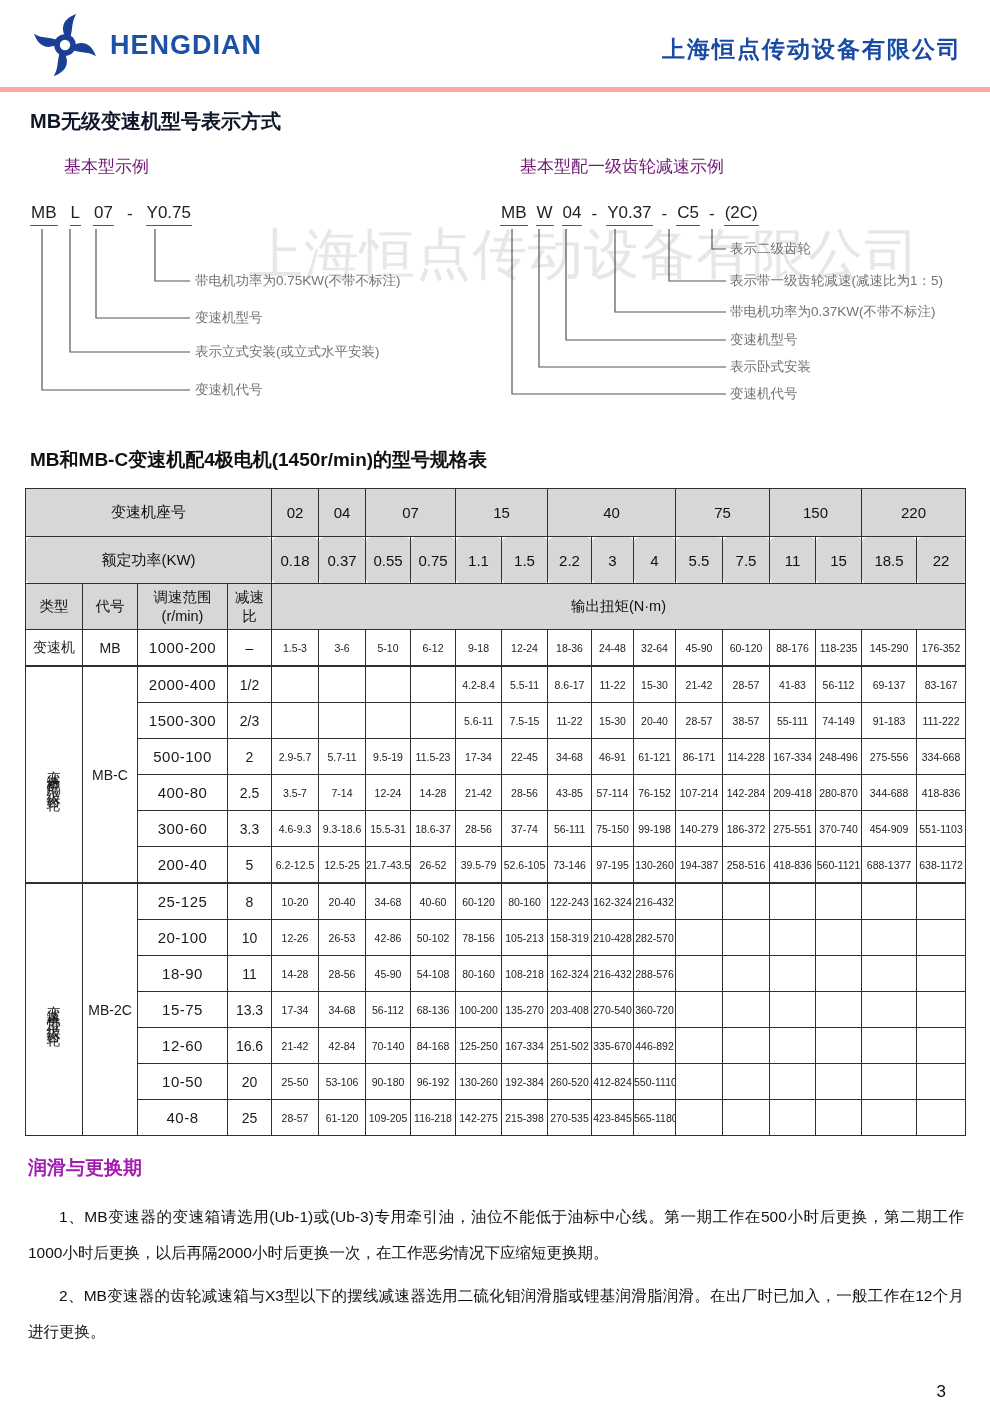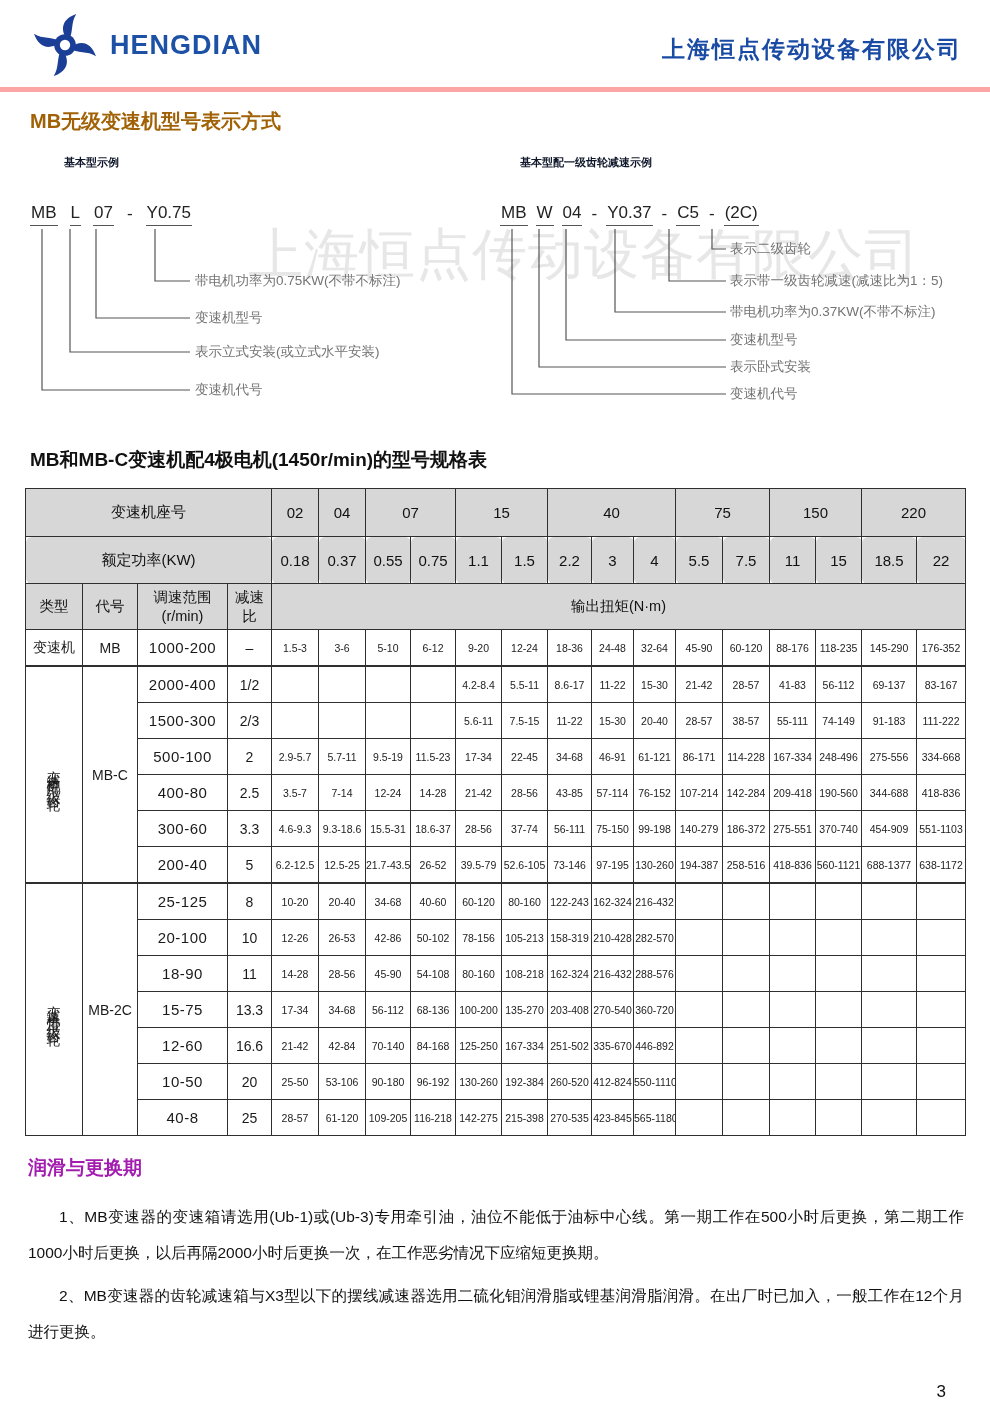--- a/index.html
+++ b/index.html
@@ -9,25 +9,25 @@
              white-space:nowrap;z-index:0;letter-spacing:1px;}
   .content{position:relative;z-index:1;}
   
   .hdr{position:absolute;left:0;top:0;width:990px;height:87px;border-bottom:5px solid #fca5a5;}
   .brand{position:absolute;left:34px;top:14px;display:flex;align-items:center;gap:14px;}
   .logo svg{display:block;}
   .brand-text{font-size:27px;font-weight:600;color:#1d51a6;letter-spacing:1px;}
   .company{position:absolute;right:28px;top:34px;font-size:23px;font-weight:bold;color:#1a4ba4;
            font-family:"Liberation Serif","DejaVu Serif",serif;letter-spacing:2px;}
   
-  .main-title{position:absolute;left:30px;top:108px;margin:0;font-size:20px;font-weight:bold;color:#a16207;text-align:right;}
+  .main-title{position:absolute;left:30px;top:108px;margin:0;font-size:20px;font-weight:bold;color:#0f172a;text-align:right;}
   .table-title{position:absolute;left:30px;top:447px;margin:0;font-size:19px;font-weight:bold;color:#111;}
   
   .diagrams{position:absolute;left:0;top:145px;width:990px;height:295px;}
-  .sub{position:absolute;top:10px;font-size:11px;font-weight:bold;color:#0f172a;}
+  .sub{position:absolute;top:10px;font-size:17px;font-weight:normal;color:#701a75;}
   .sub.left{left:64px;} .sub.right{left:520px;}
   .model{position:absolute;top:58px;display:flex;align-items:flex-end;font-size:17px;color:#222;}
   .model.left{left:30px;gap:12px;} .model.right{left:500px;gap:8px;}
   .tok{border-bottom:1px solid #555;padding:0 1px 2px;}
   .tok.dash{border-bottom:none;}
   .connectors{position:absolute;left:0;top:0;}
   .dlabel{position:absolute;font-size:13.5px;color:#737373;white-space:nowrap;}
   
   .spec{position:absolute;left:25px;top:488px;width:940px;border-collapse:collapse;table-layout:fixed;}
   .spec th,.spec td{border:1px solid #2f2f2f;text-align:center;vertical-align:middle;padding:0;
@@ -196,21 +196,21 @@
       <tbody id="spec-body">
           <tr>
             <td class="type-cell" rowspan="1">变速机</td>
             <td class="code-cell" rowspan="1">MB</td>
             <td class="range-cell">1000-200</td>
             <td class="ratio-cell">–</td>
             <td class="torque-cell">1.5-3</td>
             <td class="torque-cell">3-6</td>
             <td class="torque-cell">5-10</td>
             <td class="torque-cell">6-12</td>
-            <td class="torque-cell">9-20</td>
+            <td class="torque-cell">9-18</td>
             <td class="torque-cell">12-24</td>
             <td class="torque-cell">18-36</td>
             <td class="torque-cell">24-48</td>
             <td class="torque-cell">32-64</td>
             <td class="torque-cell">45-90</td>
             <td class="torque-cell">60-120</td>
             <td class="torque-cell">88-176</td>
             <td class="torque-cell">118-235</td>
             <td class="torque-cell">145-290</td>
             <td class="torque-cell">176-352</td>
@@ -282,21 +282,21 @@
             <td class="torque-cell">12-24</td>
             <td class="torque-cell">14-28</td>
             <td class="torque-cell">21-42</td>
             <td class="torque-cell">28-56</td>
             <td class="torque-cell">43-85</td>
             <td class="torque-cell">57-114</td>
             <td class="torque-cell">76-152</td>
             <td class="torque-cell">107-214</td>
             <td class="torque-cell">142-284</td>
             <td class="torque-cell">209-418</td>
-            <td class="torque-cell">190-560</td>
+            <td class="torque-cell">280-870</td>
             <td class="torque-cell">344-688</td>
             <td class="torque-cell">418-836</td>
           </tr>
           <tr>
             <td class="range-cell">300-60</td>
             <td class="ratio-cell">3.3</td>
             <td class="torque-cell">4.6-9.3</td>
             <td class="torque-cell">9.3-18.6</td>
             <td class="torque-cell">15.5-31</td>
             <td class="torque-cell">18.6-37</td>

